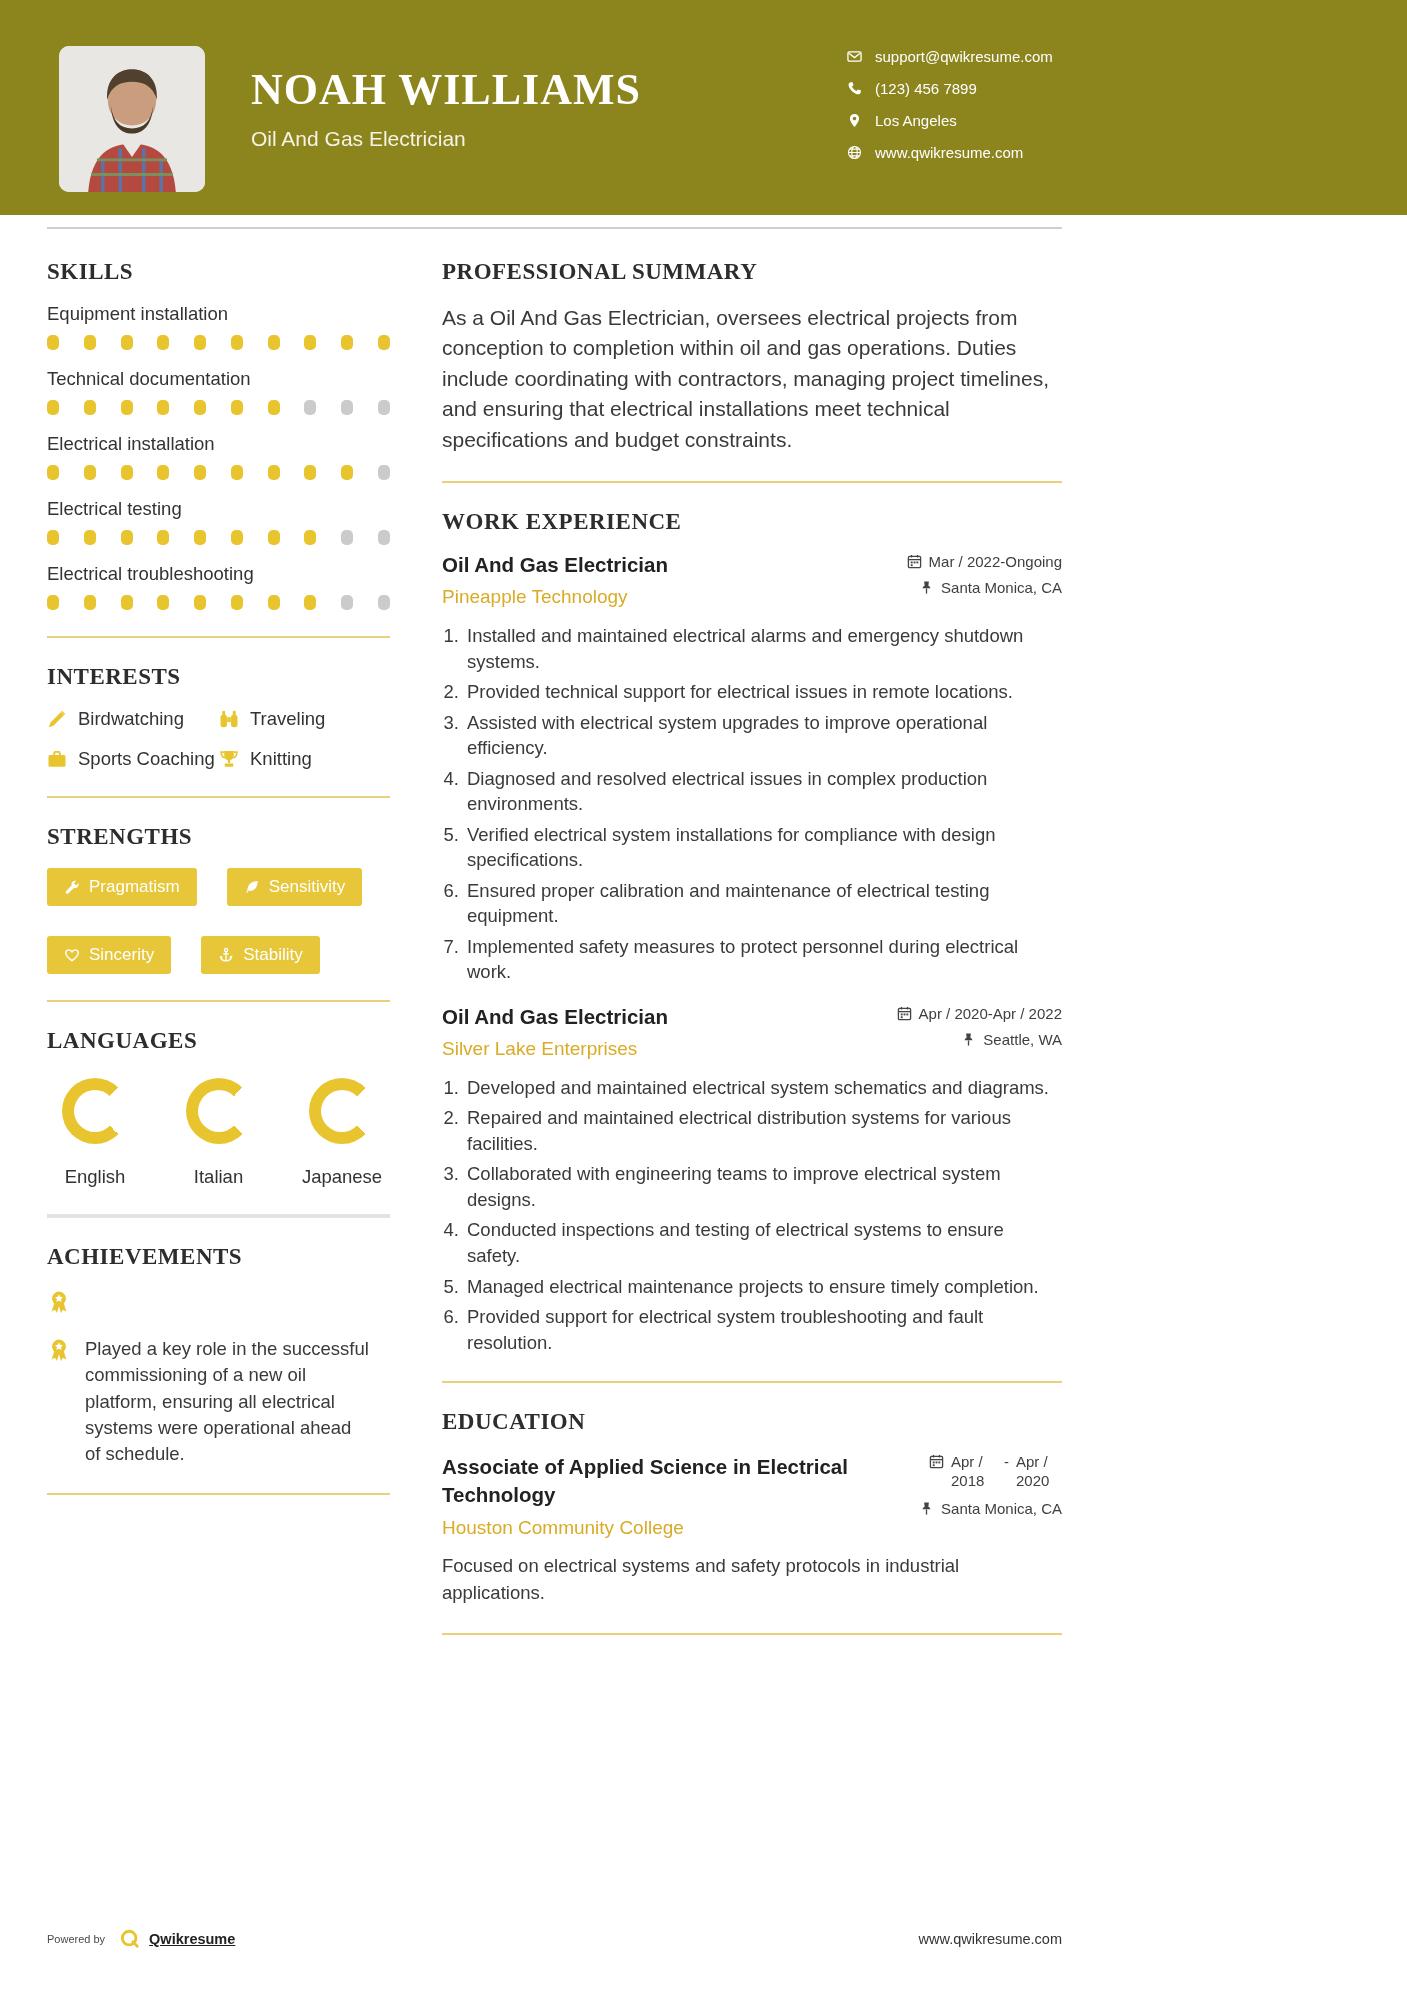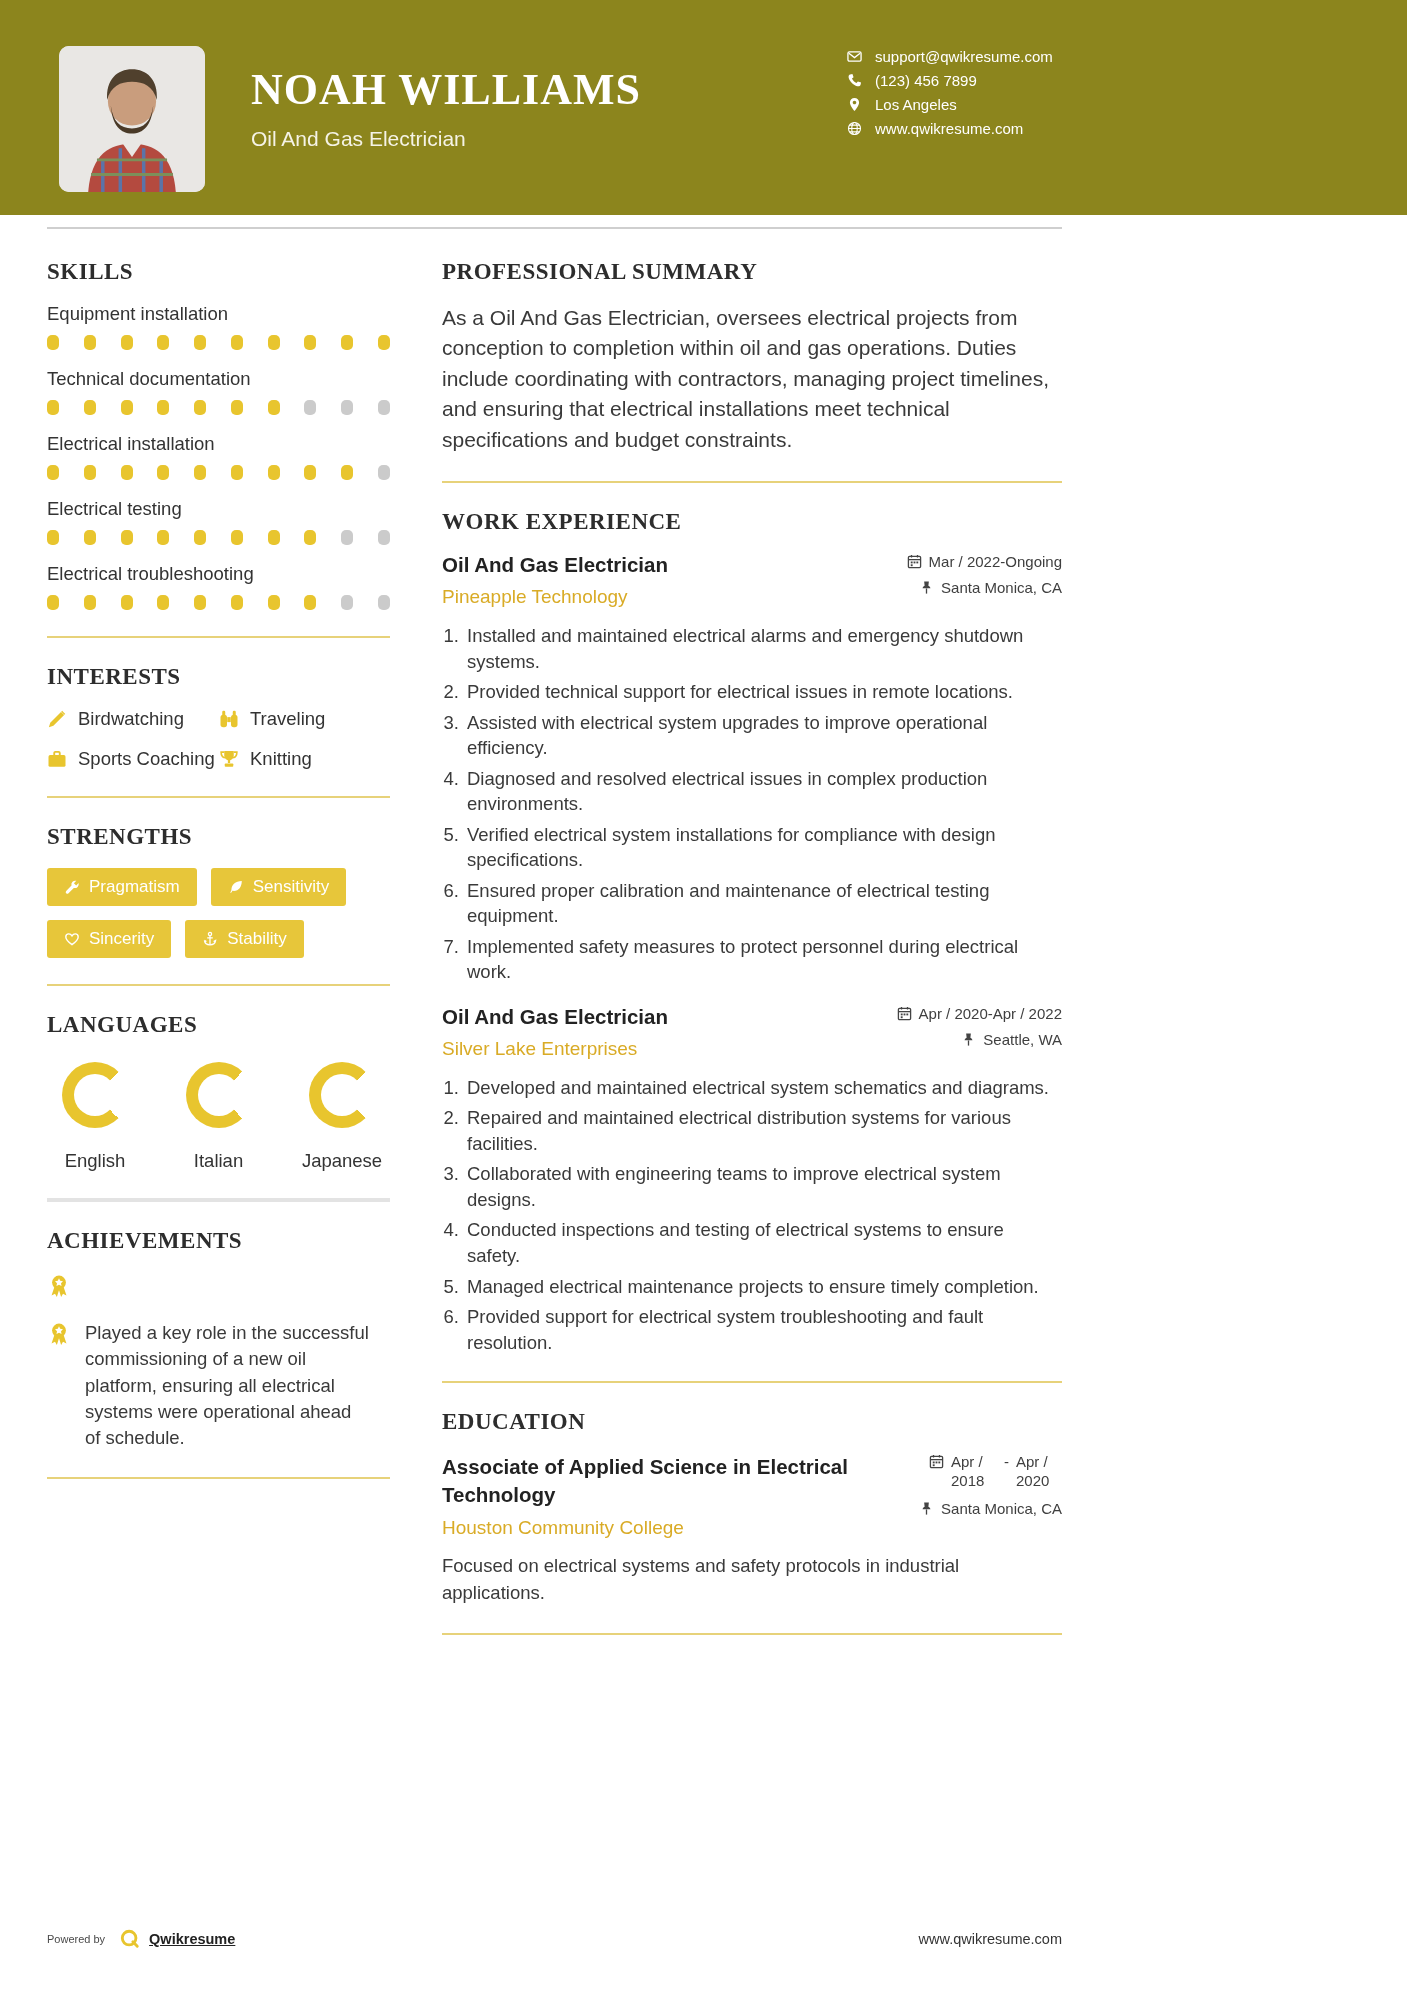--- a/index.html
+++ b/index.html
@@ -7,21 +7,21 @@
   body { width:1407px; font-family:"Liberation Sans", sans-serif; color:#3a3a3a; }
   .page { width:1407px; height:1990px; background:#fff; display:flex; flex-direction:column; overflow:hidden; }
 
   
   .header { background:#8c851d; height:215px; padding:0 47px; flex-shrink:0; }
   .header-inner { width:1015px; height:100%; display:flex; align-items:flex-start; padding-top:46px; }
   .photo { width:146px; height:146px; border-radius:10px; margin-left:12px; background:#e9e7e4; overflow:hidden; flex-shrink:0; }
   .id-block { margin-left:46px; padding-top:18px; }
   .name { font-family:"Liberation Serif", serif; font-weight:bold; font-size:44px; color:#ffffff; letter-spacing:1px; }
   .job-title { font-size:21px; color:#f5f3e6; margin-top:12px; }
-  .contacts { margin-left:auto; width:215px; display:flex; flex-direction:column; gap:7px; padding-top:2px; }
+  .contacts { margin-left:auto; width:215px; display:flex; flex-direction:column; gap:15px; padding-top:2px; }
   .contact-row { display:flex; align-items:center; gap:13px; color:#ffffff; font-size:15px; cursor:pointer; }
   .contact-row svg { width:15px; height:15px; flex-shrink:0; }
   .header-line { border:none; border-top:2px solid #cfcfcf; width:1015px; margin:12px 47px 0; }
 
   
   .body { display:flex; padding:30px 47px 0; }
   .left { width:343px; flex-shrink:0; }
   .rightcol { width:620px; margin-left:52px; }
   h2 { font-family:"Liberation Serif", serif; font-size:23px; color:#2d2d2d; letter-spacing:0.5px; margin-bottom:18px; }
   .ydiv { border:none; border-top:2px solid #e7d27a; margin:26px 0; }
@@ -33,21 +33,21 @@
   .dots { display:flex; justify-content:space-between; }
   .dot { width:12px; height:15px; border-radius:5px; background:#cbcbcb; }
   .dot.on { background:#e8c52e; }
 
   
   .int-grid { display:grid; grid-template-columns:172px 1fr; row-gap:18px; }
   .int-item { display:flex; align-items:center; gap:11px; font-size:18.5px; color:#333; }
   .int-item svg { width:20px; height:20px; flex-shrink:0; }
 
   
-  .str-wrap { display:flex; flex-wrap:wrap; gap:14px; }
+  .str-wrap { display:flex; flex-wrap:wrap; gap:30px; }
   .chip { display:inline-flex; align-items:center; gap:9px; background:#e7c63a; color:#fff; font-size:17px; padding:9px 17px; border-radius:3px; }
   .chip svg { width:16px; height:16px; }
 
   
   .langs { display:flex; justify-content:space-between; padding-top:6px; }
   .lang { display:flex; flex-direction:column; align-items:center; width:96px; }
   .donut { width:66px; height:66px; border-radius:50%; position:relative; }
   .donut::after { content:""; position:absolute; inset:12px; background:#fff; border-radius:50%; }
   .lang-label { margin-top:22px; font-size:18.5px; color:#333; }
 

